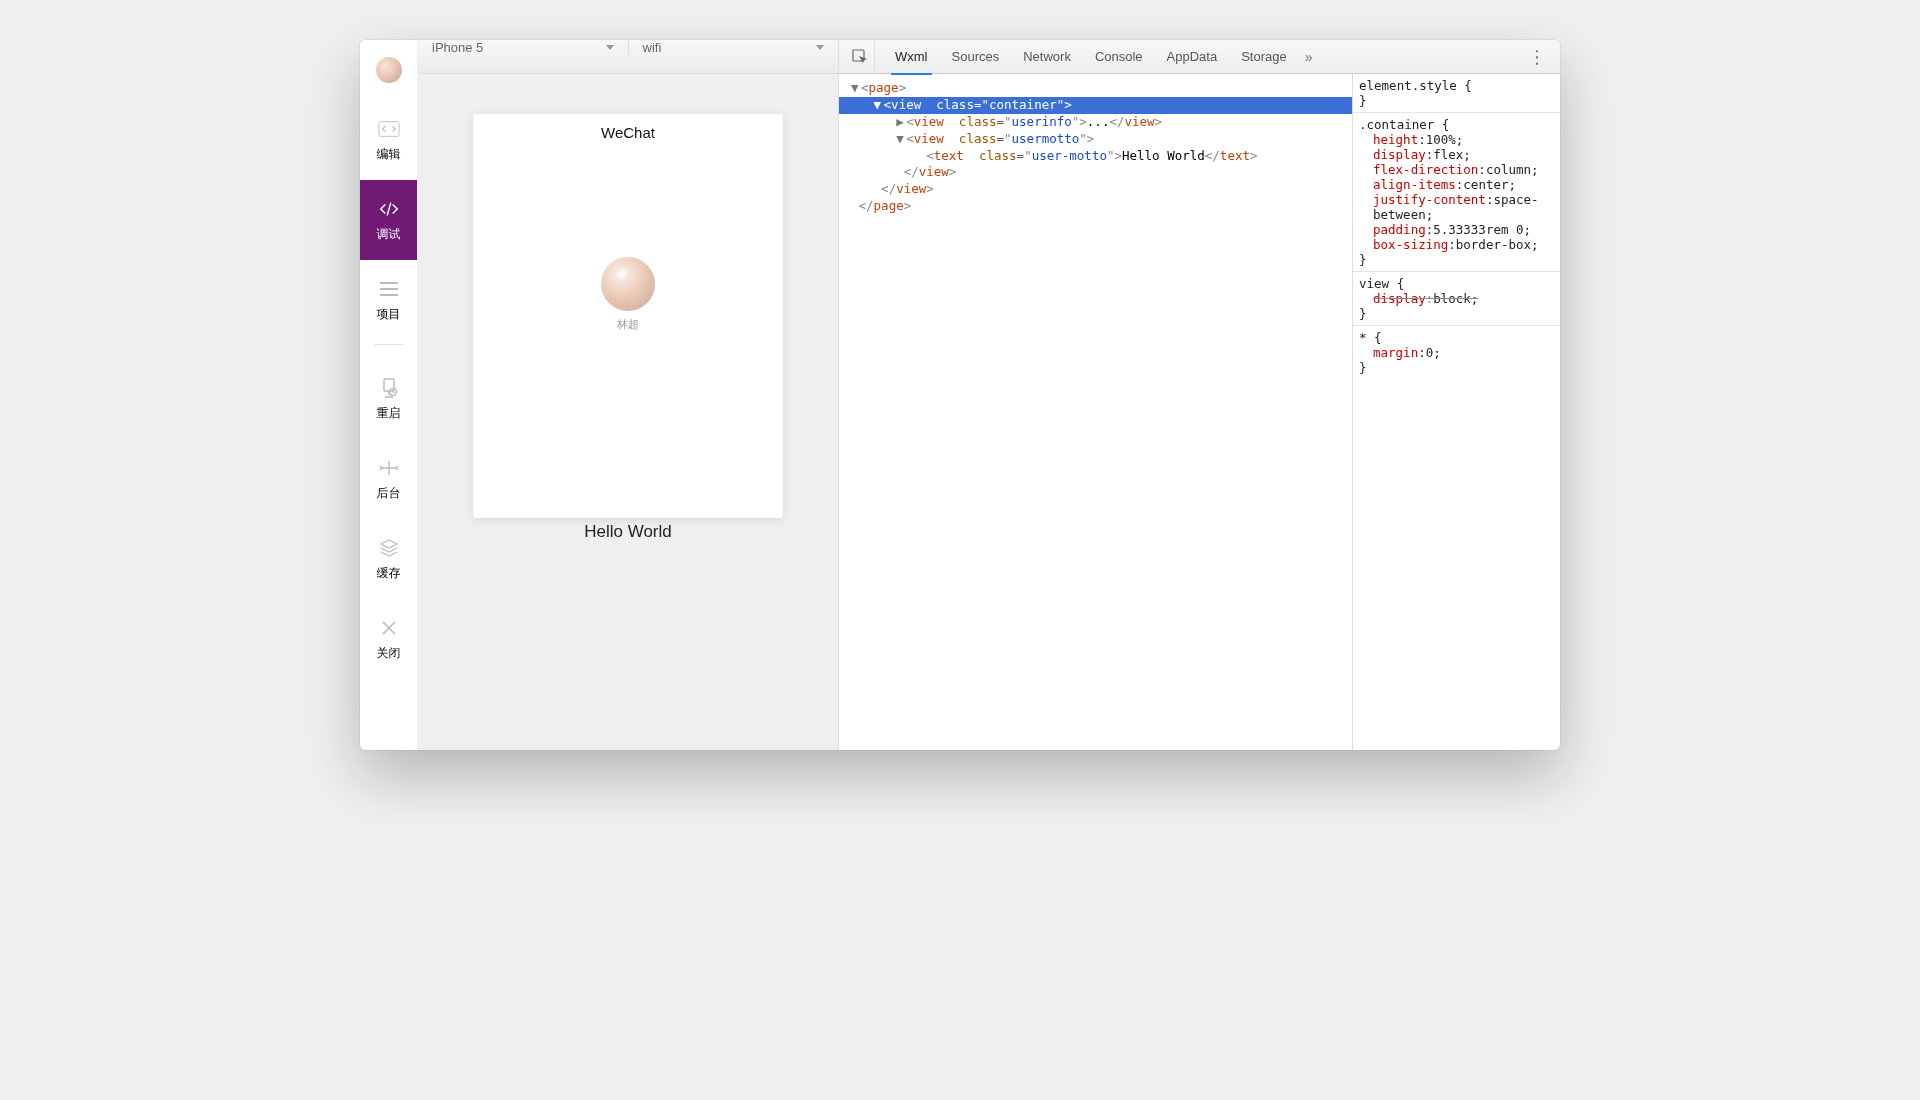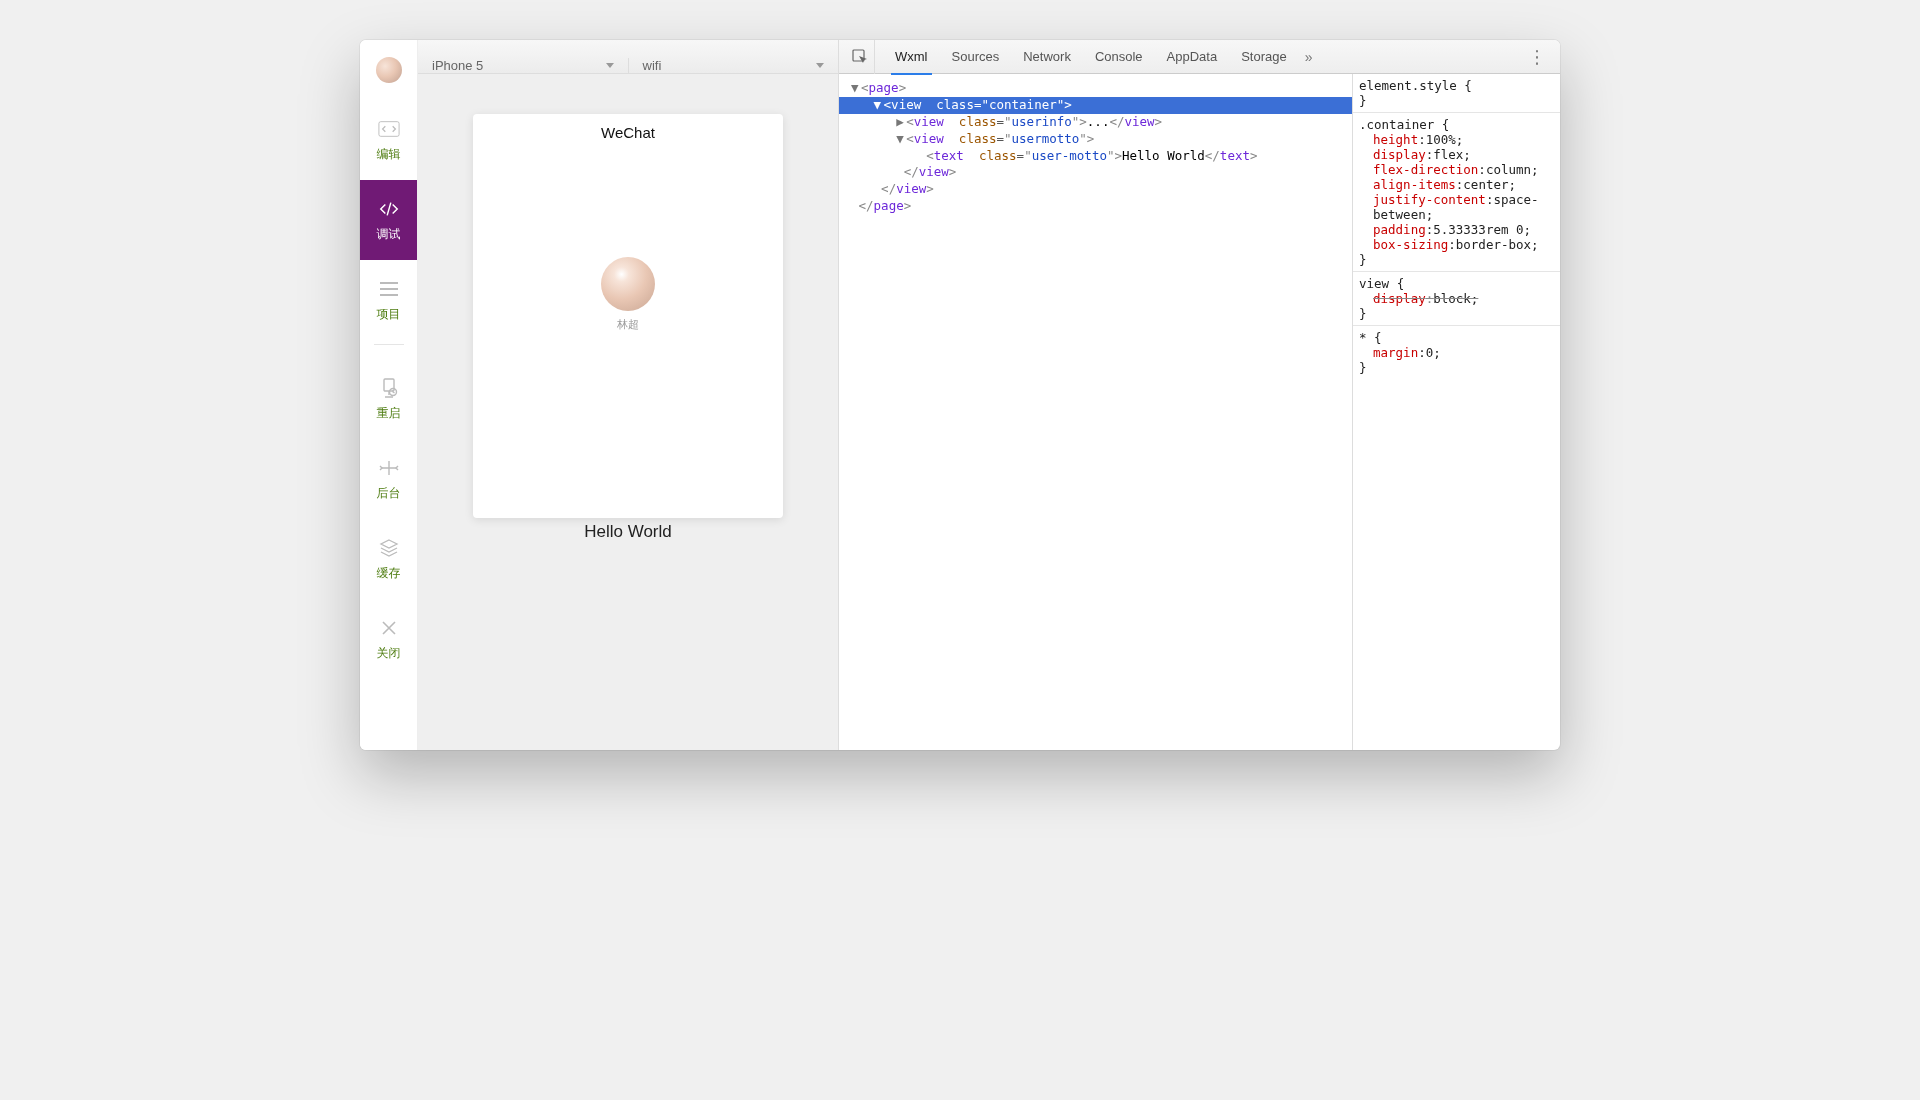--- a/index.html
+++ b/index.html
@@ -74,21 +74,21 @@
     width: 26px; height: 26px; border-radius: 50%;
     background: radial-gradient(circle at 35% 35%, #f7e4d9 0%, #e9c7b4 45%, #c0a090 100%);
   }
   .nav-item {
     height: 80px;
     display: flex;
     flex-direction: column;
     align-items: center;
     justify-content: center;
     gap: 6px;
-    color: #4d7c0f;
+    color: #000000;
     cursor: pointer;
   }
   .nav-item.active { background: #701a75; color: #fff; }
   .nav-item .lbl { font-size: 12px; }
   .nav-icon { width: 22px; height: 22px; display: flex; align-items: center; justify-content: center; }
   .nav-sep {
     width: 30px;
     height: 1px;
     background: #e5e5e5;
     margin: 4px auto 14px;
@@ -99,21 +99,21 @@
     flex: 0 0 420px;
     background: #efefef;
     display: flex;
     flex-direction: column;
   }
   .toolbar {
     height: 34px;
     background: linear-gradient(#f7f7f7,#ececec);
     border-bottom: 1px solid #ddd;
     display: flex;
-    align-items: flex-end;
+    align-items: flex-start;
   }
   .dd {
     flex: 1;
     display: flex;
     align-items: center;
     justify-content: space-between;
     padding: 0 14px;
     border-right: 1px solid #ddd;
     color: #666;
     cursor: pointer;
@@ -223,21 +223,21 @@
     white-space: pre;
     line-height: 1.35;
     padding: 0 6px 0 12px;
   }
   .tree .sel {
     background: #3b6fd6;
     color: #fff;
   }
   .tree .sel .tag, .tree .sel .attr, .tree .sel .val, .tree .sel .ang, .tree .sel .eq { color:#fff; }
   .ang { color:#888; }
-  .tag { color:#6d28d9; }
+  .tag { color:#c2410c; }
   .attr{ color:#9b5500; }
   .eq  { color:#555; }
   .val { color:#1a49c5; }
   .txt { color:#000; }
   .tri { display:inline-block; width:10px; color:#777; }
   .sel .tri { color:#fff; }
 
   
   .styles {
     width: 208px;

